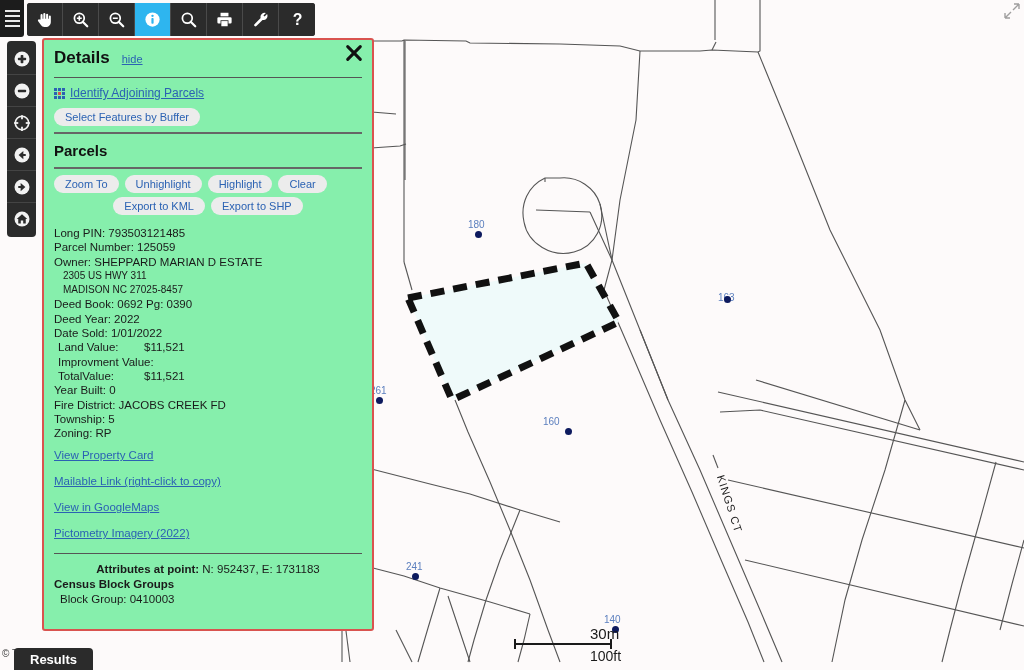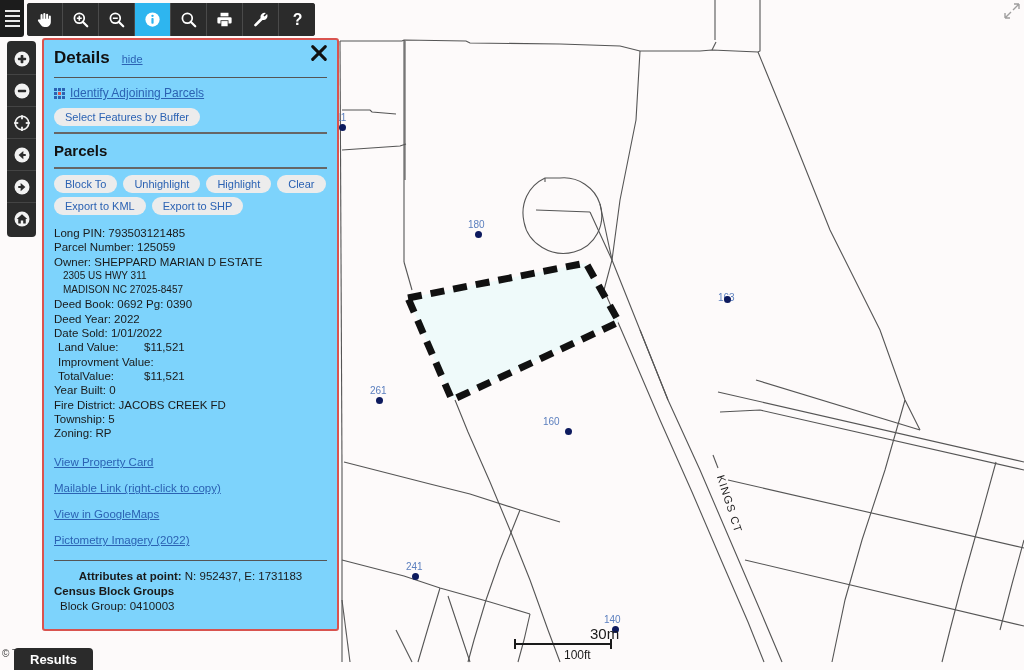--- a/index.html
+++ b/index.html
@@ -54,22 +54,22 @@
     height: 2px; background: #1a1a1a;
   }
   .scale-top {
     position: absolute;
     left: 590px; top: 625px;
     font-size: 15px; color: #1a1a1a;
     font-family: "Liberation Sans", sans-serif;
   }
   .scale-bottom {
     position: absolute;
-    left: 564px; top: 648px;
-    font-size: 12px; color: #1a1a1a;
+    left: 590px; top: 648px;
+    font-size: 14px; color: #1a1a1a;
     font-family: "Liberation Sans", sans-serif;
   }
 
   
   #hamburger {
     position: absolute; left: 0; top: 0;
     width: 24px; height: 37px;
     background: #1c1c1c;
     display: flex; flex-direction: column;
     align-items: center; justify-content: center;
@@ -119,22 +119,22 @@
     display: flex; align-items: center; justify-content: center;
     border-bottom: 1px solid #444;
     cursor: pointer;
   }
   .nav-btn:last-child { border-bottom: none; }
 
   
   #details-panel {
     position: absolute;
     left: 42px; top: 38px;
-    width: 297px; height: 593px;
-    background: #7dd3fc;
+    width: 332px; height: 593px;
+    background: #86efac;
     border: 2px solid #d9534f;
     border-radius: 3px;
     padding: 8px 10px 0 10px;
     overflow: hidden;
   }
   .panel-head {
     display: flex; align-items: baseline;
     position: relative;
     height: 26px;
   }
@@ -182,39 +182,39 @@
     border-radius: 10px;
     font-size: 11px;
     padding: 3px 11px;
     cursor: pointer;
     border: none;
     font-family: "Liberation Sans", sans-serif;
   }
   .pill-row {
     display: flex; gap: 6px; margin: 4px 0;
   }
-  .pill-row.center { justify-content: flex-start; }
+  .pill-row.center { justify-content: center; }
   .section-title {
     text-align: left;
     font-size: 15px; font-weight: bold; color: #111;
     padding: 2px 0;
   }
   .attrs {
     margin-top: 11px;
     font-size: 11.5px;
     color: #1a1a1a;
     line-height: 14.3px;
   }
   .attrs .sub {
     font-size: 10px;
     padding-left: 9px;
   }
   .attrs .indent { padding-left: 4px; }
   .attrs .val { display: inline-block; min-width: 86px; }
-  .links { margin-top: 16px; }
+  .links { margin-top: 9px; }
   .doc-link {
     display: block;
     font-size: 11.5px;
     color: #2b62b3;
     text-decoration: underline;
     margin-bottom: 14px;
     cursor: pointer;
     font-weight: 500;
   }
   .footer-block {
@@ -467,21 +467,21 @@
 
     <div class="pill-row">
       <button class="pill">Select Features by Buffer</button>
     </div>
 
     <hr class="hr-thick">
     <div class="section-title">Parcels</div>
     <hr class="hr-thick">
 
     <div class="pill-row">
-      <button class="pill">Block To</button>
+      <button class="pill">Zoom To</button>
       <button class="pill">Unhighlight</button>
       <button class="pill">Highlight</button>
       <button class="pill">Clear</button>
     </div>
     <div class="pill-row center">
       <button class="pill">Export to KML</button>
       <button class="pill">Export to SHP</button>
     </div>
 
     <div class="attrs">

